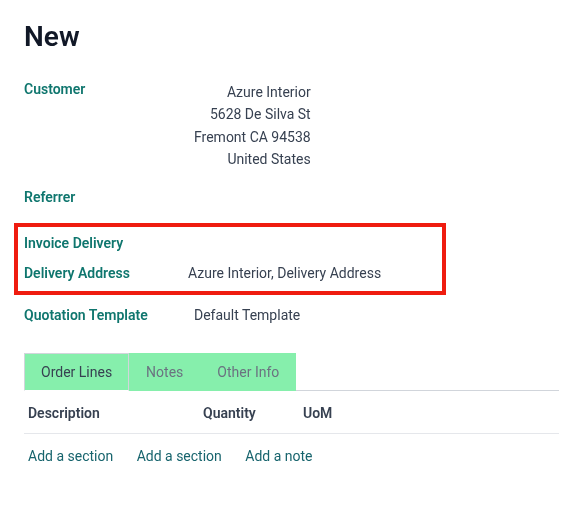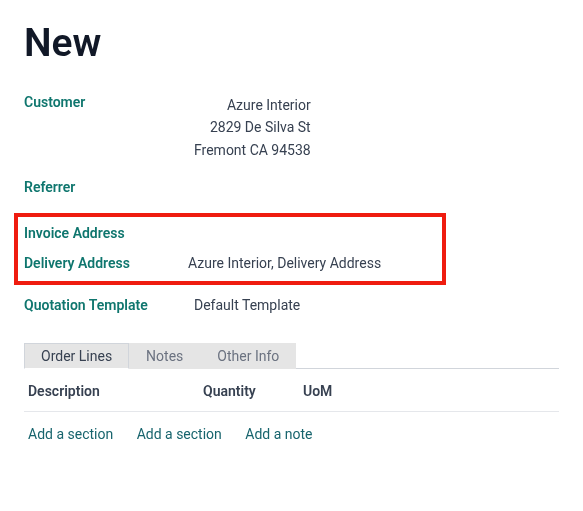--- a/index.html
+++ b/index.html
@@ -5,21 +5,21 @@
     * { box-sizing: border-box; margin: 0; padding: 0; }
     body {
       font-family: -apple-system, BlinkMacSystemFont, "Segoe UI", Roboto, sans-serif;
       color: #374151;
       padding: 20px 24px;
       font-size: 14px;
       background: #fff;
       width: 583px;
     }
     h1 {
-      font-size: 39px;
+      font-size: 28px;
       font-weight: 600;
       color: #111827;
       margin-bottom: 28px;
     }
     .field-row {
       display: flex;
       align-items: flex-start;
       margin-bottom: 18px;
     }
     .field-label {
@@ -41,27 +41,27 @@
     }
     .highlight-box .field-row { margin-bottom: 14px; }
     .highlight-box .field-row:last-child { margin-bottom: 4px; }
     .highlight-box .field-label { width: 164px; }
     .tabs {
       display: flex;
       margin-top: 30px;
       border-bottom: 1px solid #d1d5db;
     }
     .tab {
-      padding: 4px 16px;
+      padding: 10px 16px;
       color: #6b7280;
       cursor: pointer;
       border: 1px solid transparent;
       border-bottom: none;
       margin-bottom: -1px;
-      background: #e5e5e5;
+      background: #86efac;
     }
     .tab.active {
       color: #374151;
       border-color: #d1d5db;
       border-bottom: 1px solid #fff;
     }
     .table-head {
       display: flex;
       padding: 14px 4px 12px 4px;
       font-weight: 600;
@@ -83,33 +83,34 @@
   </style>
 </head>
 <body>
 
 <h1>New</h1>
 
 <div class="field-row">
   <div class="field-label">Customer</div>
   <div class="field-value">
     <div class="addr-line">Azure Interior</div>
-    <div class="addr-line">2829 De Silva St</div>
+    <div class="addr-line">5628 De Silva St</div>
     <div class="addr-line">Fremont CA 94538</div>
+    <div class="addr-line">United States</div>
   </div>
 </div>
 
 <div class="field-row">
   <div class="field-label">Referrer</div>
   <div class="field-value"></div>
 </div>
 
 <div class="highlight-box">
   <div class="field-row">
-    <div class="field-label">Invoice Address</div>
+    <div class="field-label">Invoice Delivery</div>
   </div>
   <div class="field-row">
     <div class="field-label">Delivery Address</div>
     <div class="field-value">Azure Interior, Delivery Address</div>
   </div>
 </div>
 
 <div class="field-row">
   <div class="field-label">Quotation Template</div>
   <div class="field-value">Default Template</div>

